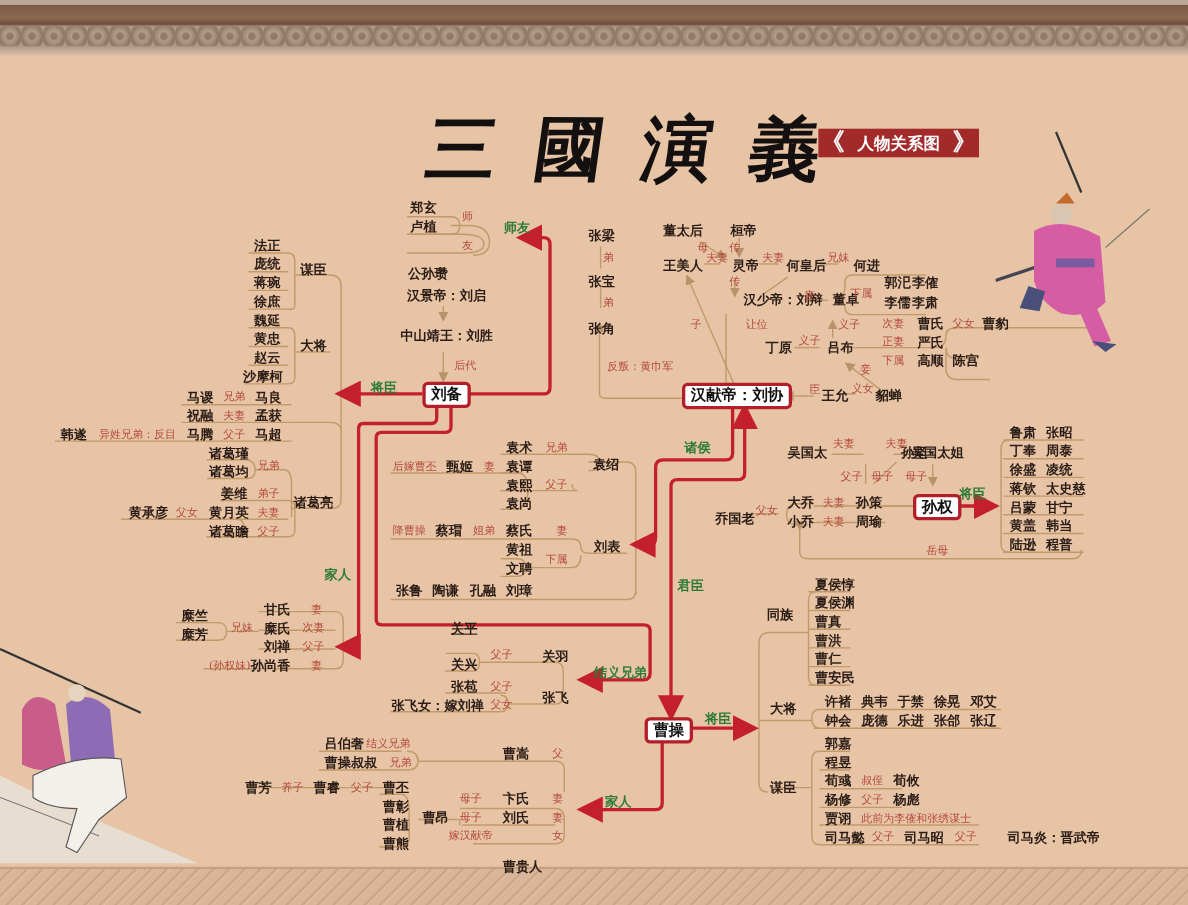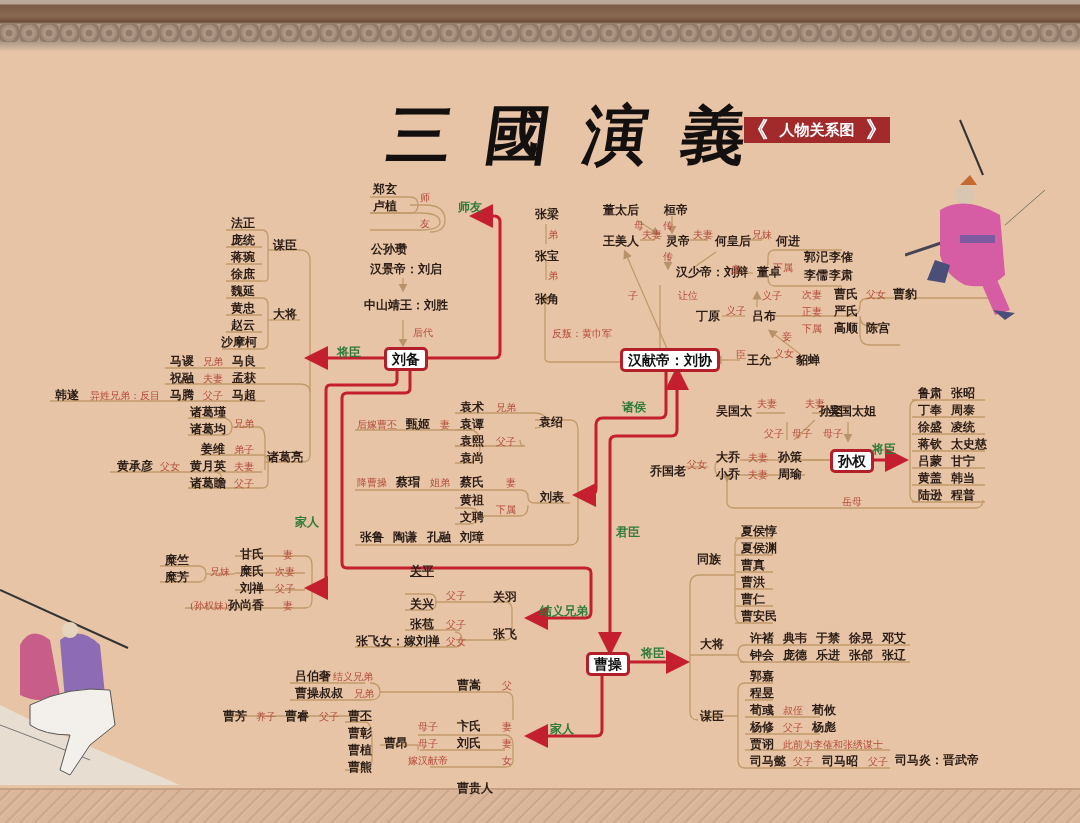--- a/index.html
+++ b/index.html
@@ -16,21 +16,21 @@
   .banner{position:absolute;left:744px;top:117px;width:146px;height:26px;background:#a32a2b;color:#fff;font-size:15px;font-weight:bold;display:flex;align-items:center;justify-content:center;}
   .banner .lb,.banner .rb{position:absolute;top:0;font-size:22px;line-height:24px;color:#fff;}
   .banner .lb{left:2px;}
   .banner .rb{right:2px;}
   .n{position:absolute;font-size:12px;font-weight:bold;color:#2b1d16;white-space:nowrap;line-height:14px;}
   .r{position:absolute;font-size:10px;color:#b24a3a;white-space:nowrap;line-height:12px;}
   .g{position:absolute;font-size:12px;font-weight:bold;color:#2e7a3a;white-space:nowrap;line-height:14px;}
   .box{position:absolute;background:#fff;border:3px solid #b31e2b;border-radius:5px;font-size:14px;font-weight:bold;color:#111;padding:1px 5px;white-space:nowrap;line-height:16px;}
   svg.lines{position:absolute;left:0;top:0;}
   .illus{position:absolute;}
-  .sans{font-family:Liberation Mono, monospace;}
+  .sans{font-family:Liberation Sans, sans-serif;margin-left:21px;}
 </style>
 </head>
 <body>
 
 <div class="frame-top">
     <div class="beads"></div>
   </div>
 <div class="frame-bottom"></div>
 
 <div class="cal">三國演義</div>

